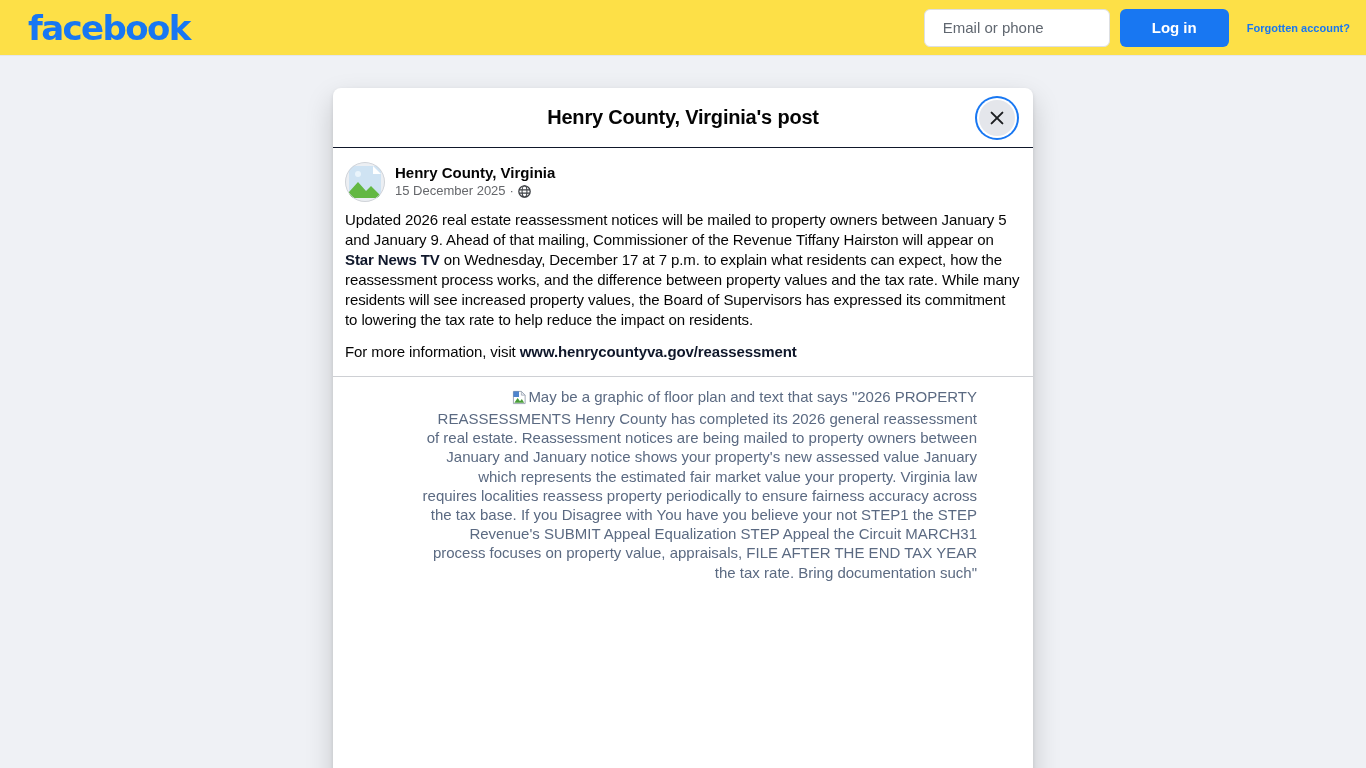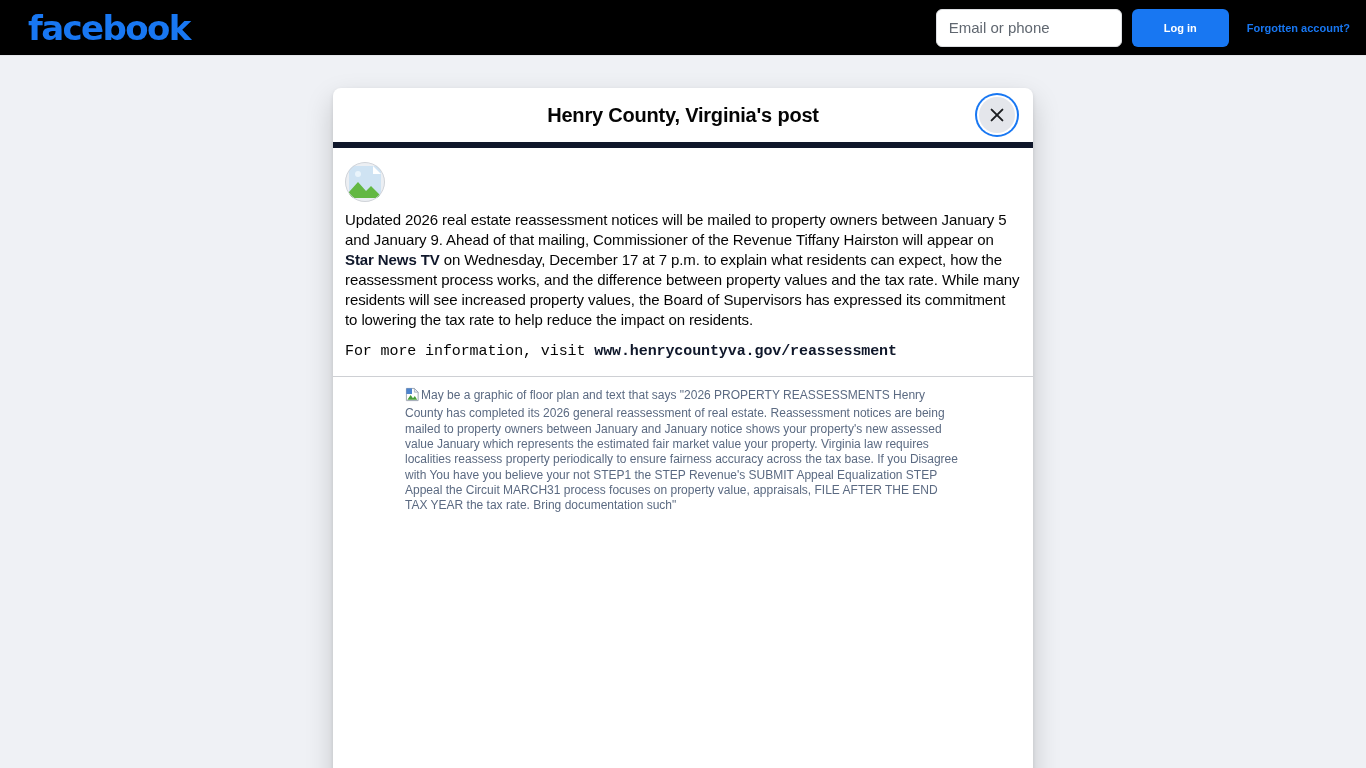--- a/index.html
+++ b/index.html
@@ -12,21 +12,21 @@
     background: #eff1f5;
     font-family: "Liberation Sans", sans-serif;
   }
 
   
   .topbar {
     position: absolute;
     top: 0; left: 0;
     width: 1366px;
     height: 56px;
-    background: #000000;
+    background: #fde047;
     border-bottom: 1px solid #e4e6eb;
     display: flex;
     align-items: center;
     justify-content: space-between;
     padding: 0 16px 0 28px;
     z-index: 5;
   }
   .fb-logo {
     font-family: "DejaVu Sans", sans-serif;
     font-size: 34px;
@@ -39,37 +39,37 @@
   .login-area {
     display: flex;
     align-items: center;
     gap: 10px;
   }
   .login-input {
     width: 186px;
     height: 38px;
     border: 1px solid #dddfe2;
     border-radius: 6px;
-    padding: 0 12px;
+    padding: 0 18px;
     font-size: 15px;
     font-family: "Liberation Sans", sans-serif;
     color: #1c1e21;
     background: #ffffff;
     outline: none;
   }
   .login-input::placeholder { color: #606770; }
   .login-btn {
     height: 38px;
     min-width: 68px;
     padding: 0 32px;
     background: #1877f2;
     color: #ffffff;
     border: none;
     border-radius: 6px;
-    font-size: 11px;
+    font-size: 15px;
     font-weight: 700;
     font-family: "Liberation Sans", sans-serif;
     cursor: pointer;
   }
   .forgot-link {
     color: #1877f2;
     font-size: 11px;
     font-weight: 600;
     text-decoration: none;
     margin-left: 8px;
@@ -86,21 +86,21 @@
     height: 700px;
     background: #ffffff;
     border-radius: 8px 8px 0 0;
     box-shadow: 0 12px 28px rgba(0,0,0,0.18), 0 2px 4px rgba(0,0,0,0.10);
     overflow: hidden;
     z-index: 3;
   }
   .dialog-header {
     position: relative;
     height: 60px;
-    border-bottom: 6px solid #0f172a;
+    border-bottom: 1px solid #0f172a;
     display: flex;
     align-items: center;
     justify-content: center;
   }
   .dialog-title {
     font-size: 20px;
     font-weight: 700;
     color: #050505;
     letter-spacing: -0.2px;
   }
@@ -162,46 +162,47 @@
   .meta-dot { color: #65676b; }
   .globe-icon { display: inline-flex; align-items: center; }
 
   .post-text {
     font-size: 15px;
     line-height: 1.3333;
     color: #050505;
     letter-spacing: -0.1px;
   }
   .post-text p { margin: 0 0 12px 0; }
-  .post-text p:last-child { margin-bottom: 14px; font-family: Liberation Mono, monospace; }
+  .post-text p:last-child { margin-bottom: 14px; }
   .inline-link {
     color: #0f172a;
     font-weight: 600;
     text-decoration: none;
     cursor: pointer;
   }
 
   .post-divider {
     height: 1px;
     background: #ced0d4;
     margin: 12px -12px 0 -12px;
   }
 
   
   .media-area {
     padding: 10px 12px 0 12px;
     min-height: 380px;
   }
   .alt-text {
-    font-size: 12px;
+    font-size: 15px;
     line-height: 1.28;
     color: #5b6a82;
     max-width: 556px;
-    margin-left: 60px;
-    font-family: "Liberation Sans", sans-serif;
+    margin-left: 76px;
+    font-family: "Liberation Sans", sans-serif;
+    text-align: right;
   }
   .broken-img-icon {
     display: inline-block;
     vertical-align: -3px;
     margin-right: 1px;
   }
 </style>
 </head>
 <body>
 
@@ -243,20 +244,34 @@
               <rect x="4" y="4" width="32" height="32" fill="#cfe3f3"></rect>
               <path d="M28 4 L36 12 L28 12 Z" fill="#ffffff"></path>
               <path d="M4 30 L13 20 L21 29 L26 24 L36 34 L36 36 L4 36 Z" fill="#63b843"></path>
               <circle cx="13" cy="12" r="3" fill="#eaf4fb"></circle>
               <rect x="0" y="0" width="40" height="40" fill="none" stroke="#d8dade" stroke-width="1"></rect>
             </g>
             <circle cx="20" cy="20" r="19.5" fill="none" stroke="#d0d3d8" stroke-width="1"></circle>
           </svg>
         </span>
       </div>
+      <div class="author-meta">
+        <div class="author-name">Henry County, Virginia</div>
+        <div class="post-meta">
+          <span>15 December 2025</span>
+          <span class="meta-dot">·</span>
+          <span class="globe-icon">
+            <svg width="13" height="13" viewBox="0 0 16 16">
+              <circle cx="8" cy="8" r="7" fill="none" stroke="#3d4045" stroke-width="1.6"></circle>
+              <ellipse cx="8" cy="8" rx="3" ry="7" fill="none" stroke="#3d4045" stroke-width="1.3"></ellipse>
+              <path d="M1.4 6 H14.6 M1.4 10 H14.6" stroke="#3d4045" stroke-width="1.3"></path>
+            </svg>
+          </span>
+        </div>
+      </div>
     </div>
 
     <div class="post-text">
       <p><span>Updated 2026 real estate reassessment notices will be mailed to property owners between January 5 and January 9. Ahead of that mailing, Commissioner of the Revenue Tiffany Hairston will appear on </span><a class="inline-link" href="#">Star News TV</a><span> on Wednesday, December 17 at 7 p.m. to explain what residents can expect, how the reassessment process works, and the difference between property values and the tax rate. While many residents will see increased property values, the Board of Supervisors has expressed its commitment to lowering the tax rate to help reduce the impact on residents.</span></p>
       <p><span>For more information, visit </span><a class="inline-link" href="#">www.henrycountyva.gov/reassessment</a></p>
     </div>
 
     <div class="post-divider"></div>
   </div>
 

